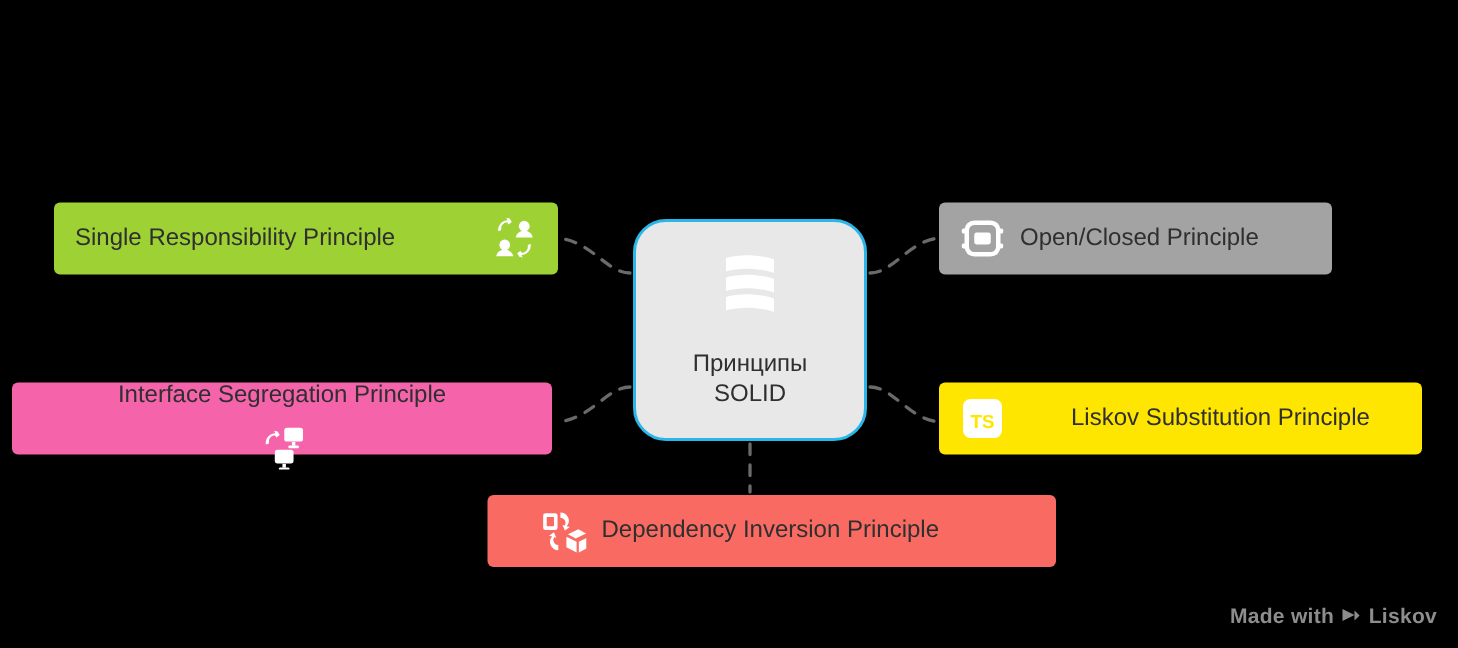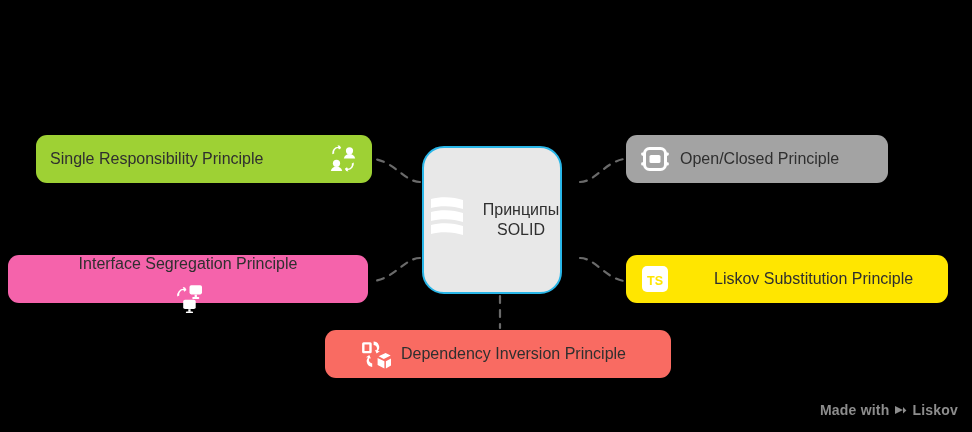--- a/index.html
+++ b/index.html
@@ -45,28 +45,28 @@
     width: 972px;
     height: 432px;
     pointer-events: none;
   }
 
   
   .center-node {
     position: absolute;
     left: 422px;
     top: 146px;
-    width: 140px;
+    width: 156px;
     height: 148px;
     background: #e8e8e8;
     border: 2px solid #29b6e8;
     border-radius: 22px;
     box-sizing: border-box;
     display: flex;
-    flex-direction: row;
+    flex-direction: column;
     align-items: center;
     justify-content: center;
     gap: 14px;
   }
   .center-icon {
     width: 44px;
     height: 46px;
     display: block;
     margin-bottom: 6px;
   }
@@ -76,21 +76,21 @@
     color: #2f2f2f;
     text-align: center;
     font-weight: 400;
   }
 
   
   .pill {
     position: absolute;
     display: flex;
     align-items: center;
-    border-radius: 11px;
+    border-radius: 4px;
     box-sizing: border-box;
     padding: 0 14px;
     height: 48px;
     gap: 10px;
   }
   .pill .pill-label {
     font-size: 16px;
     color: #2f2f2f;
     white-space: nowrap;
     font-weight: 400;
@@ -99,21 +99,21 @@
     width: 30px;
     height: 30px;
     flex: 0 0 30px;
     display: block;
   }
 
   #node-srp  { left: 36px;  top: 135px; width: 336px; }
   #node-ocp  { left: 626px; top: 135px; width: 262px; }
   #node-isp  { left: 8px;  top: 255px; width: 360px; flex-direction: column; }
   #node-lsp  { left: 626px; top: 255px; width: 322px; }
-  #node-dip  { left: 325px; top: 330px; width: 346px; padding-left: 36px; }
+  #node-dip  { left: 325px; top: 330px; width: 379px; padding-left: 36px; }
 
   
   .watermark {
     position: absolute;
     right: 14px;
     bottom: 14px;
     display: flex;
     align-items: center;
     gap: 5px;
     font-size: 14px;

